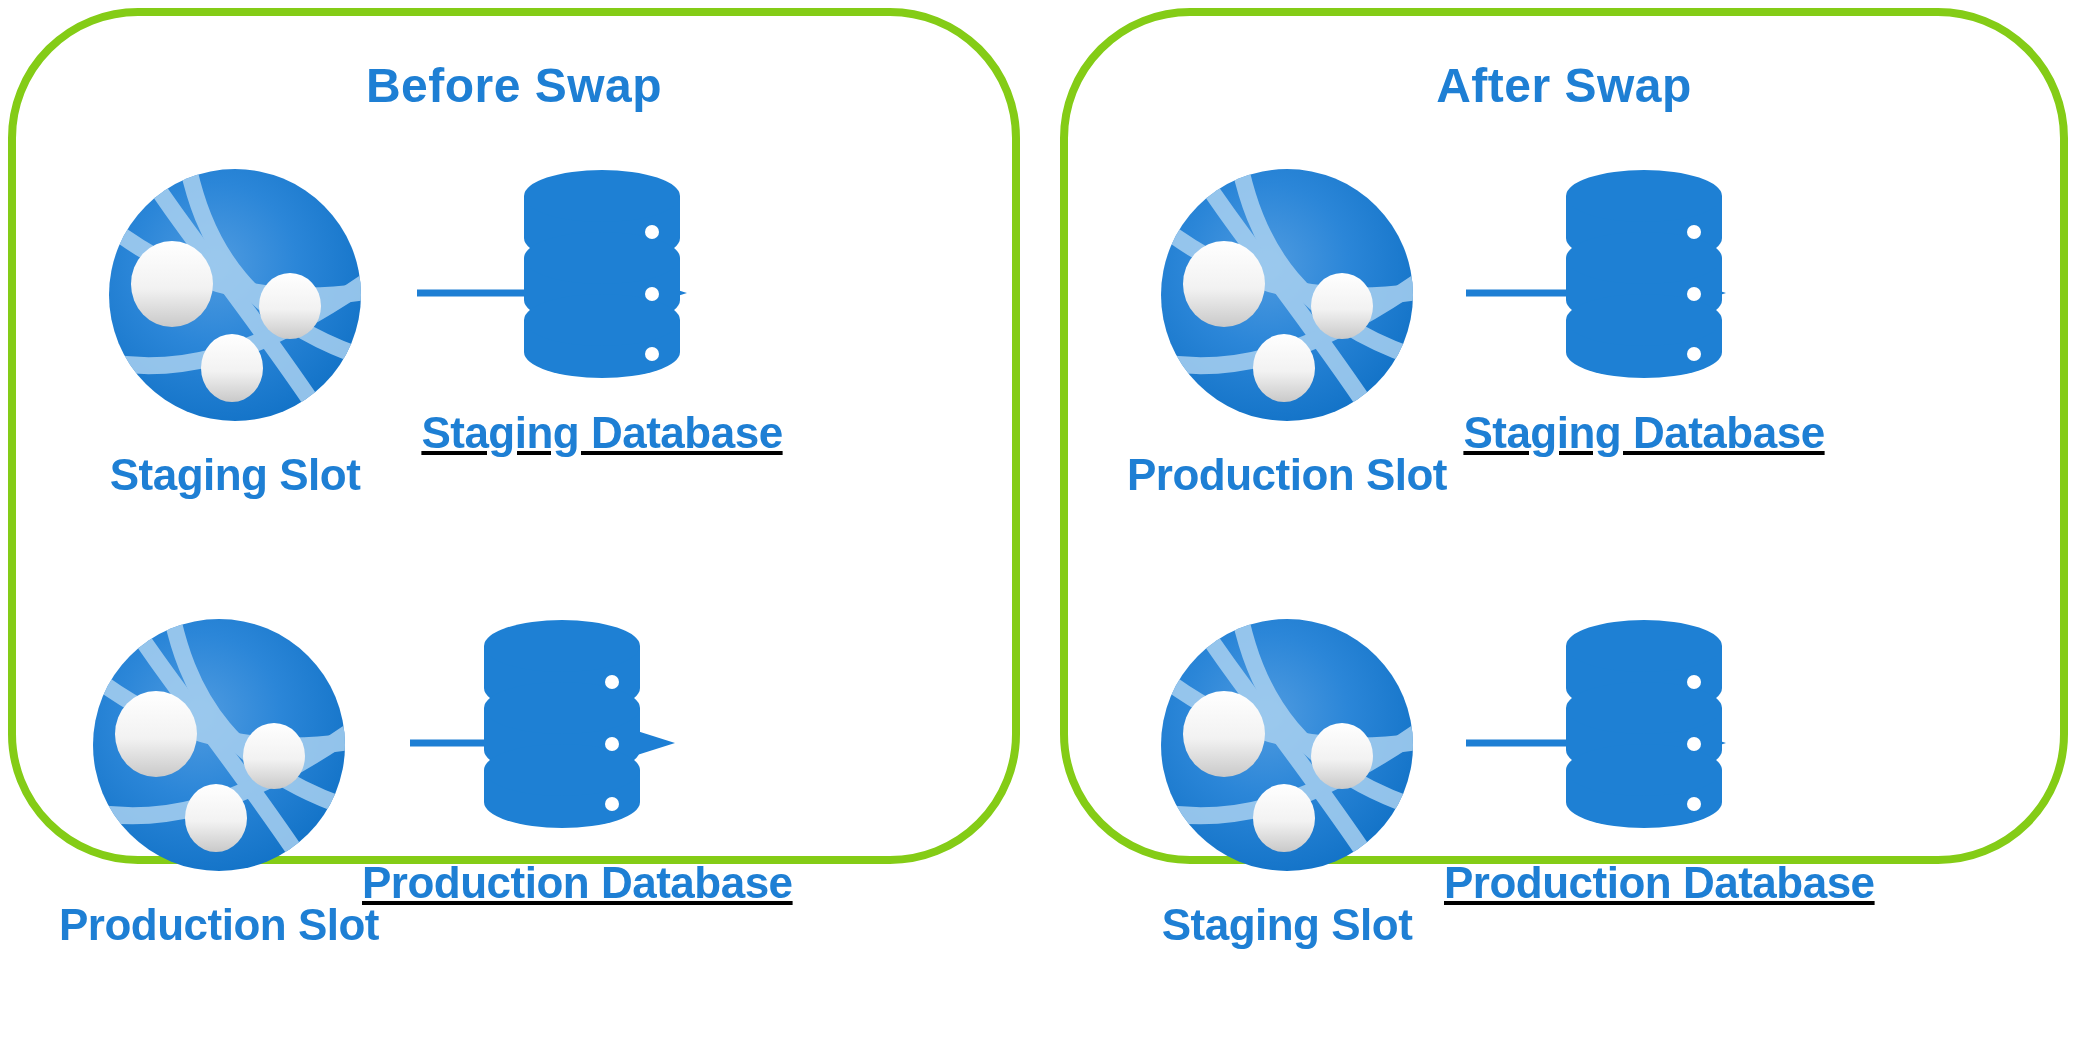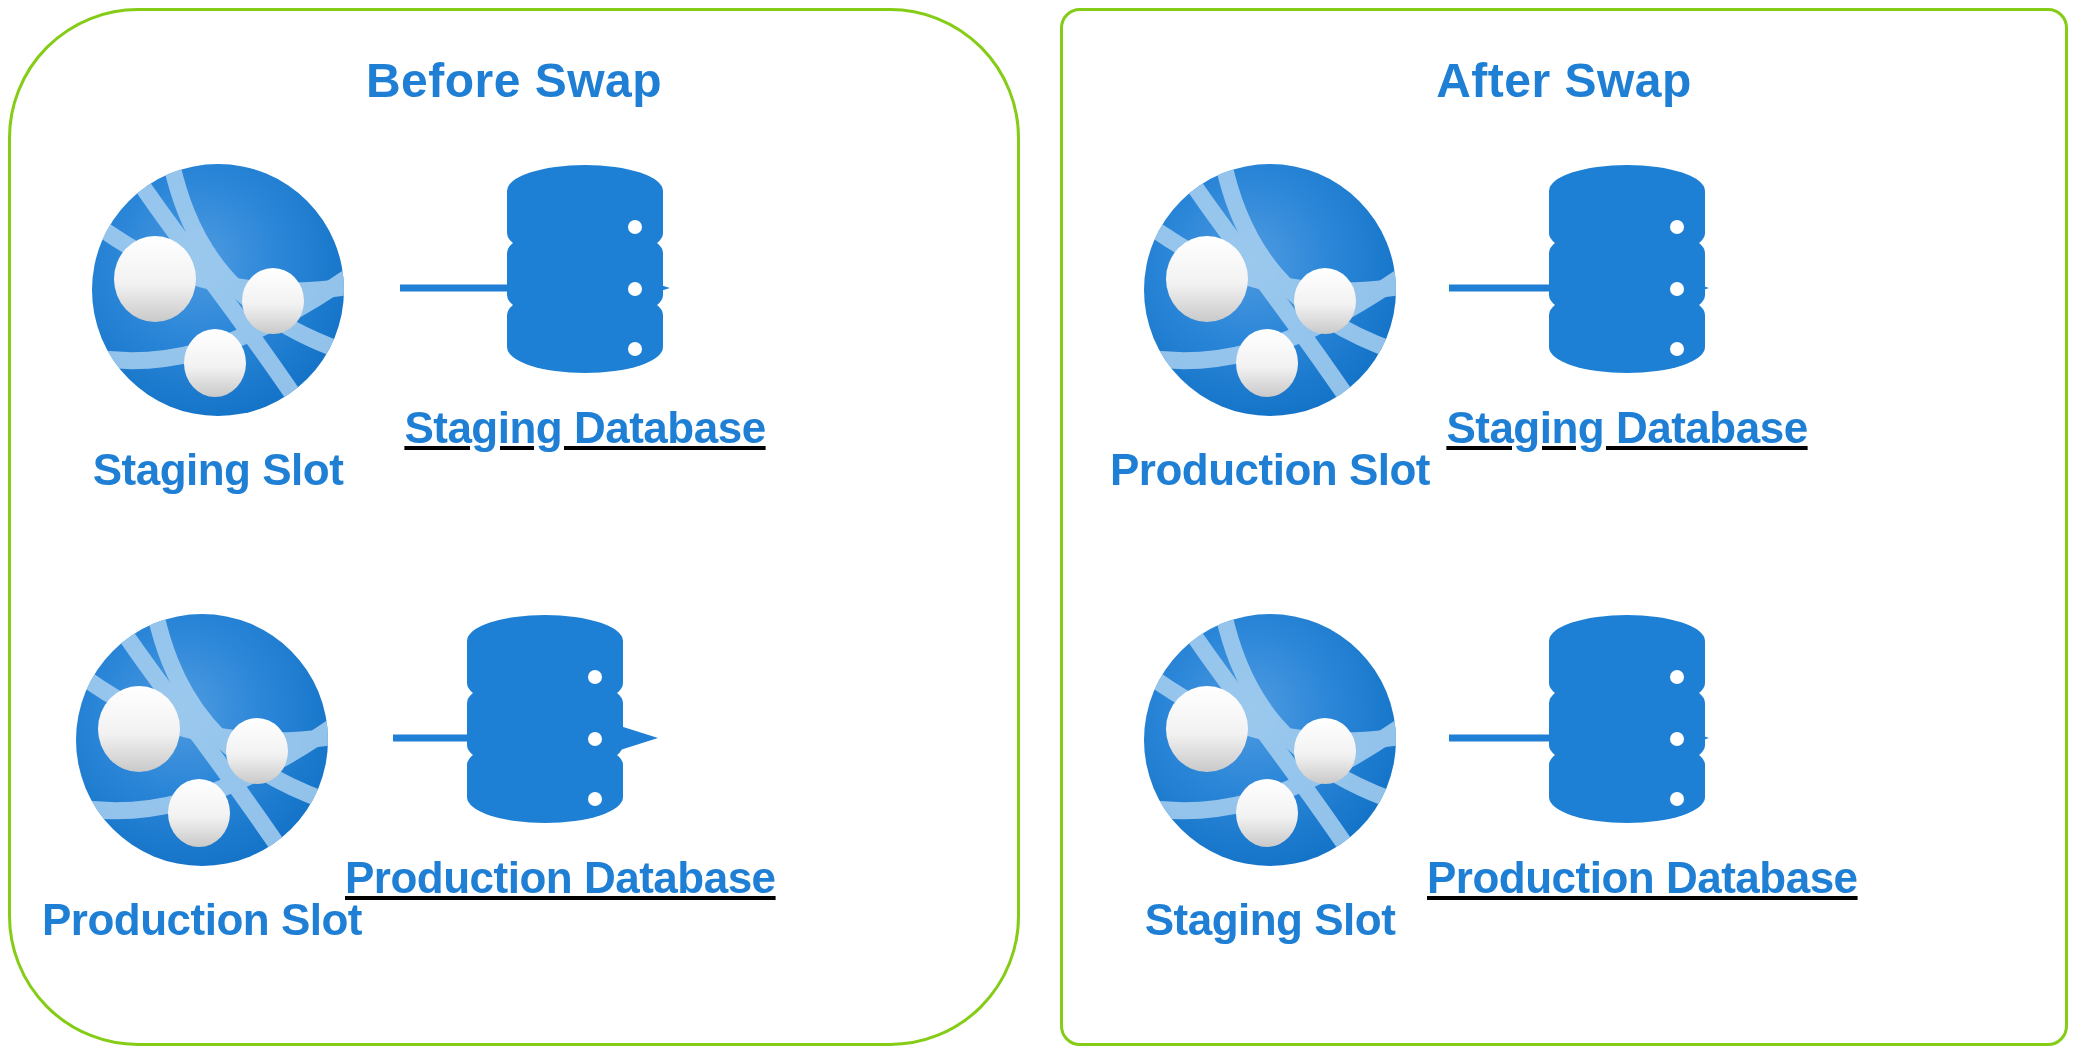--- a/index.html
+++ b/index.html
@@ -1,31 +1,31 @@
 <!DOCTYPE html>
 <html><head>
 <meta charset="utf-8">
 <style>
   html,body{margin:0;padding:0;background:#ffffff;}
   body{width:2076px;height:1054px;overflow:hidden;
        font-family:"Liberation Sans","DejaVu Sans",sans-serif;}
 
   #stage{position:relative;width:2076px;height:1054px;background:#fff;}
 
-  .panel{position:absolute;top:8px;height:1038px;
-         border:3px solid #84cc16;border-radius:130px;
+  .panel{position:absolute;top:8px;height:856px;
+         border:8px solid #84cc16;border-radius:130px;
          background:transparent;box-sizing:border-box;}
   #panel-before{left:8px;width:1012px;}
-  #panel-after{left:1060px;width:1008px;border-radius:20px;}
+  #panel-after{left:1060px;width:1008px;}
 
   .panel-title{position:absolute;top:42px;left:0;right:0;text-align:center;
                font-size:48px;font-weight:bold;color:#1E7FD4;
                letter-spacing:.5px;white-space:nowrap;}
 
-  .row{position:absolute;left:4px;right:0;height:420px;}
+  .row{position:absolute;left:16px;right:0;height:420px;}
   .row-top{top:150px;}
   .row-bottom{top:600px;}
 
   
   .node{position:absolute;text-align:center;}
   .node-slot{width:330px;}
   .node-db{width:400px;text-decoration:underline;}
 
   .icon-wrap{position:relative;margin:0 auto;}
   .slot-icon{width:258px;height:258px;}

